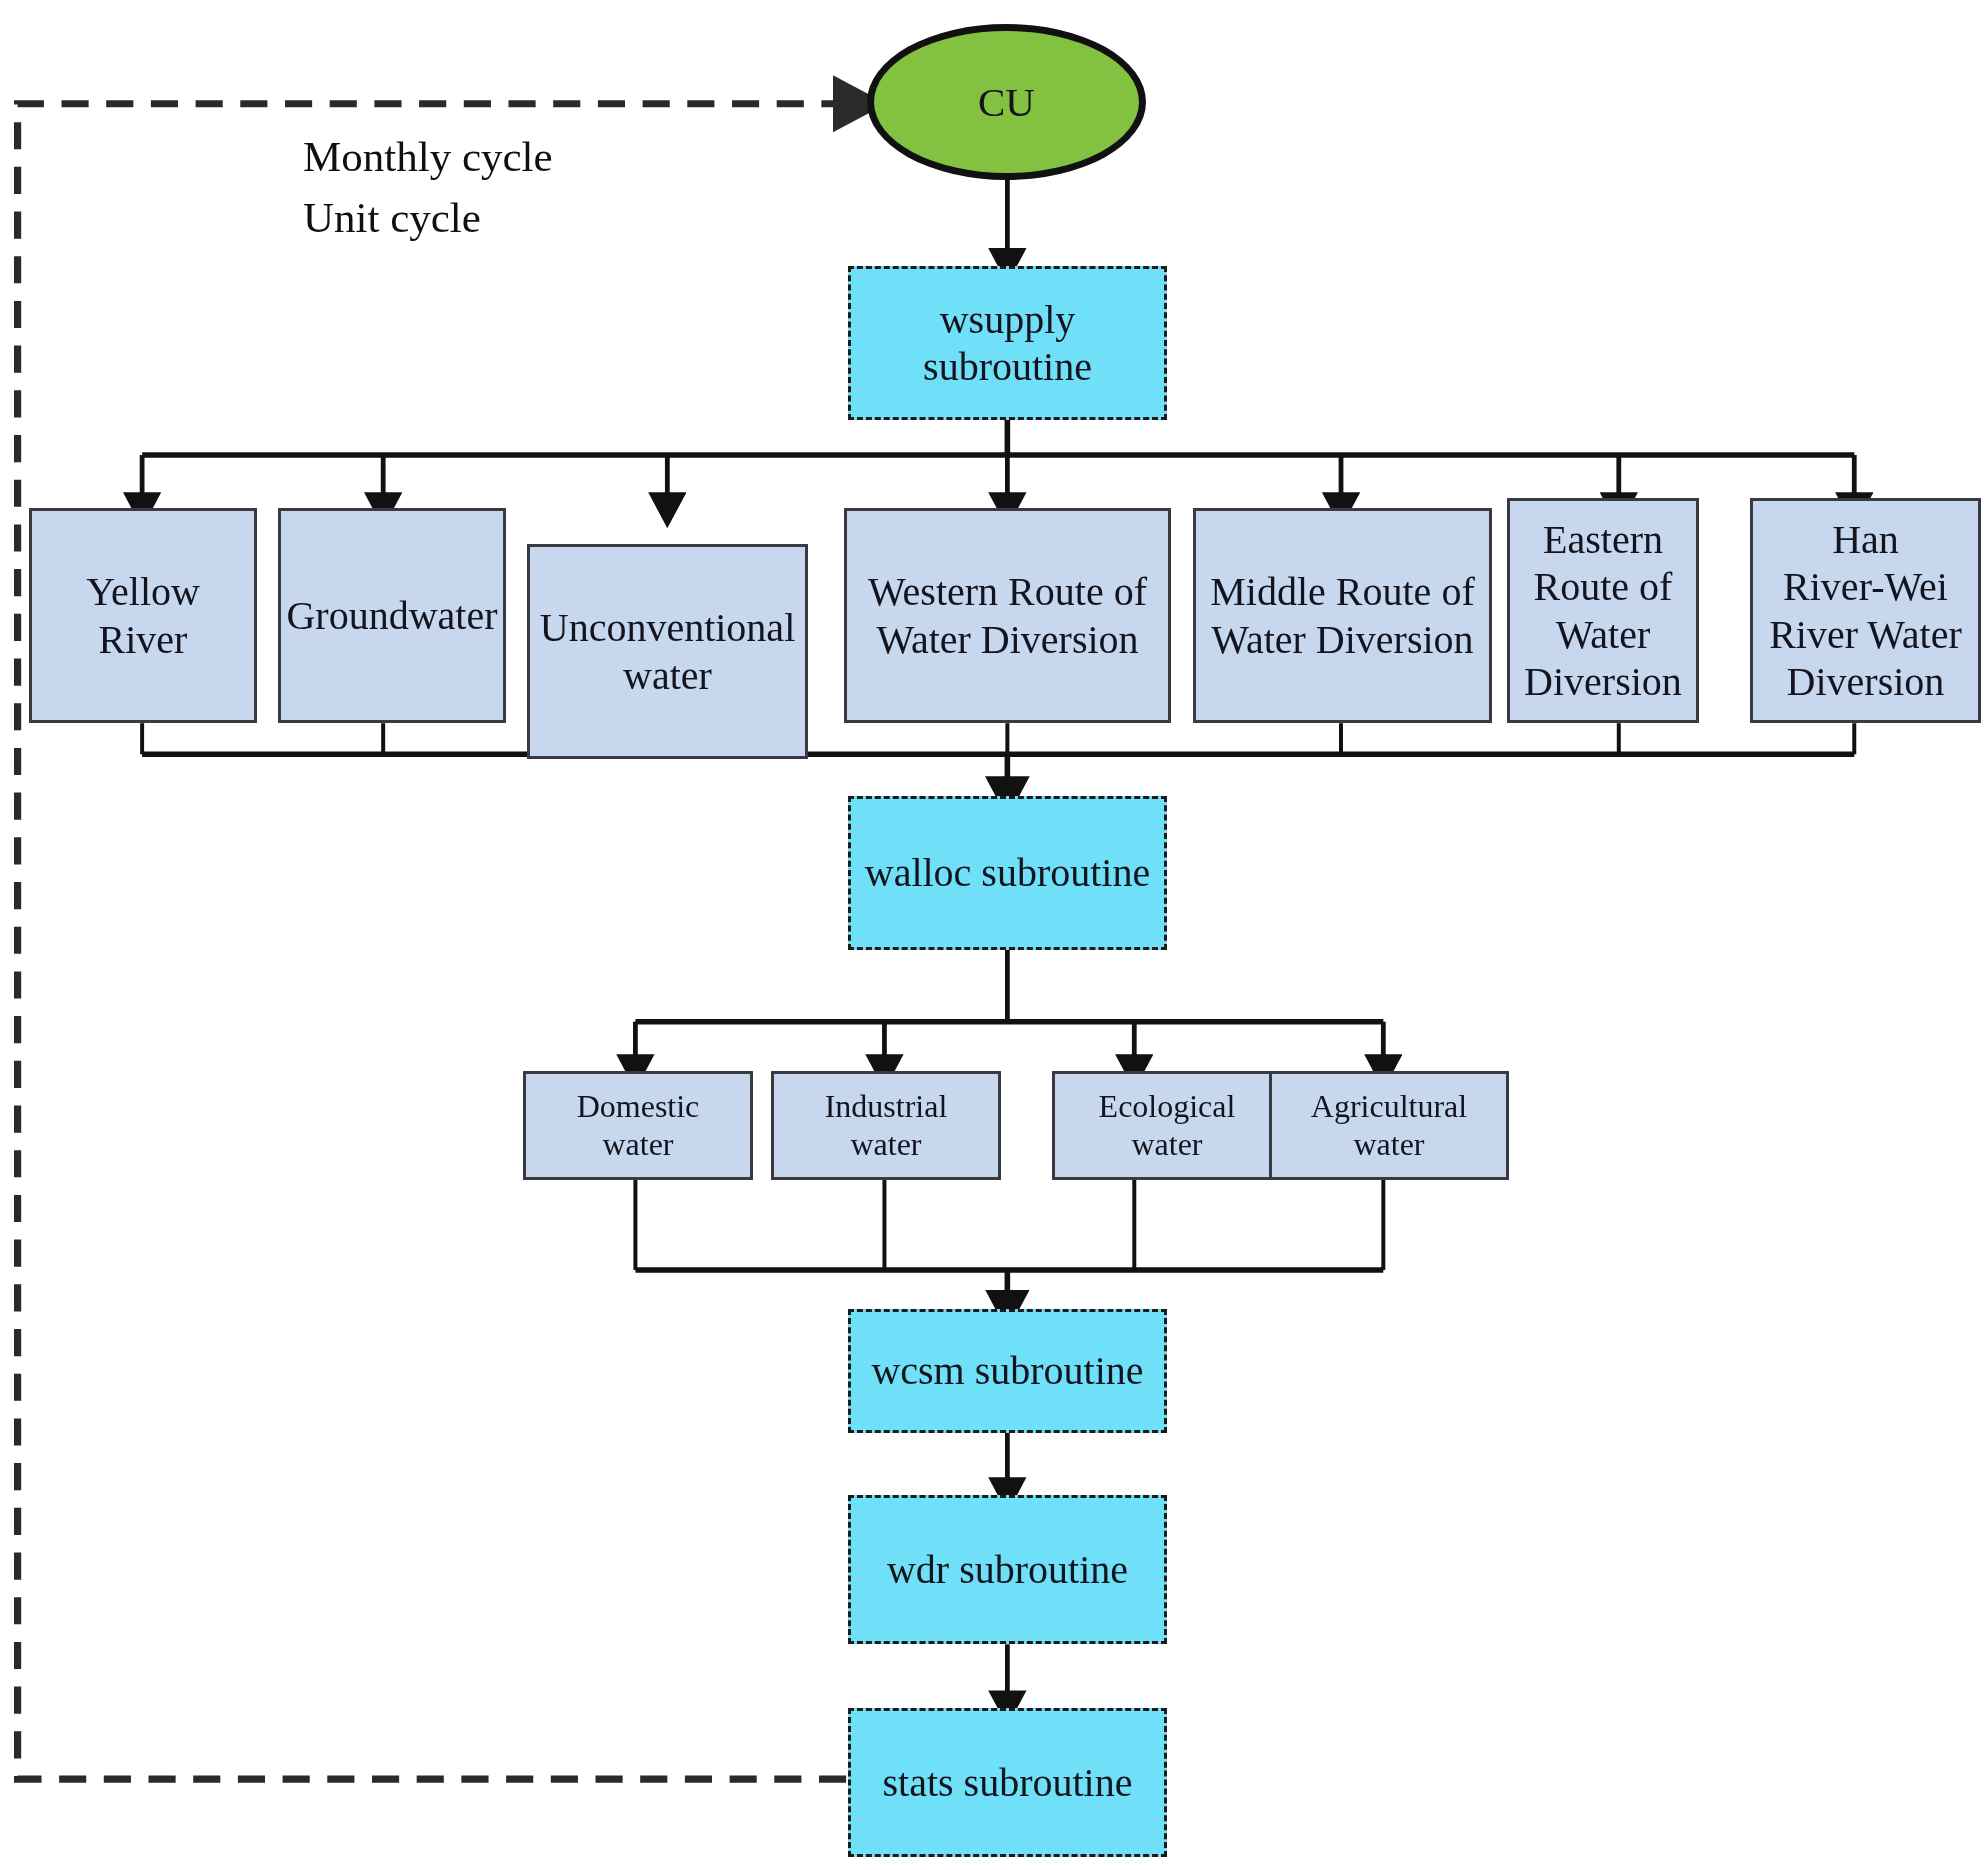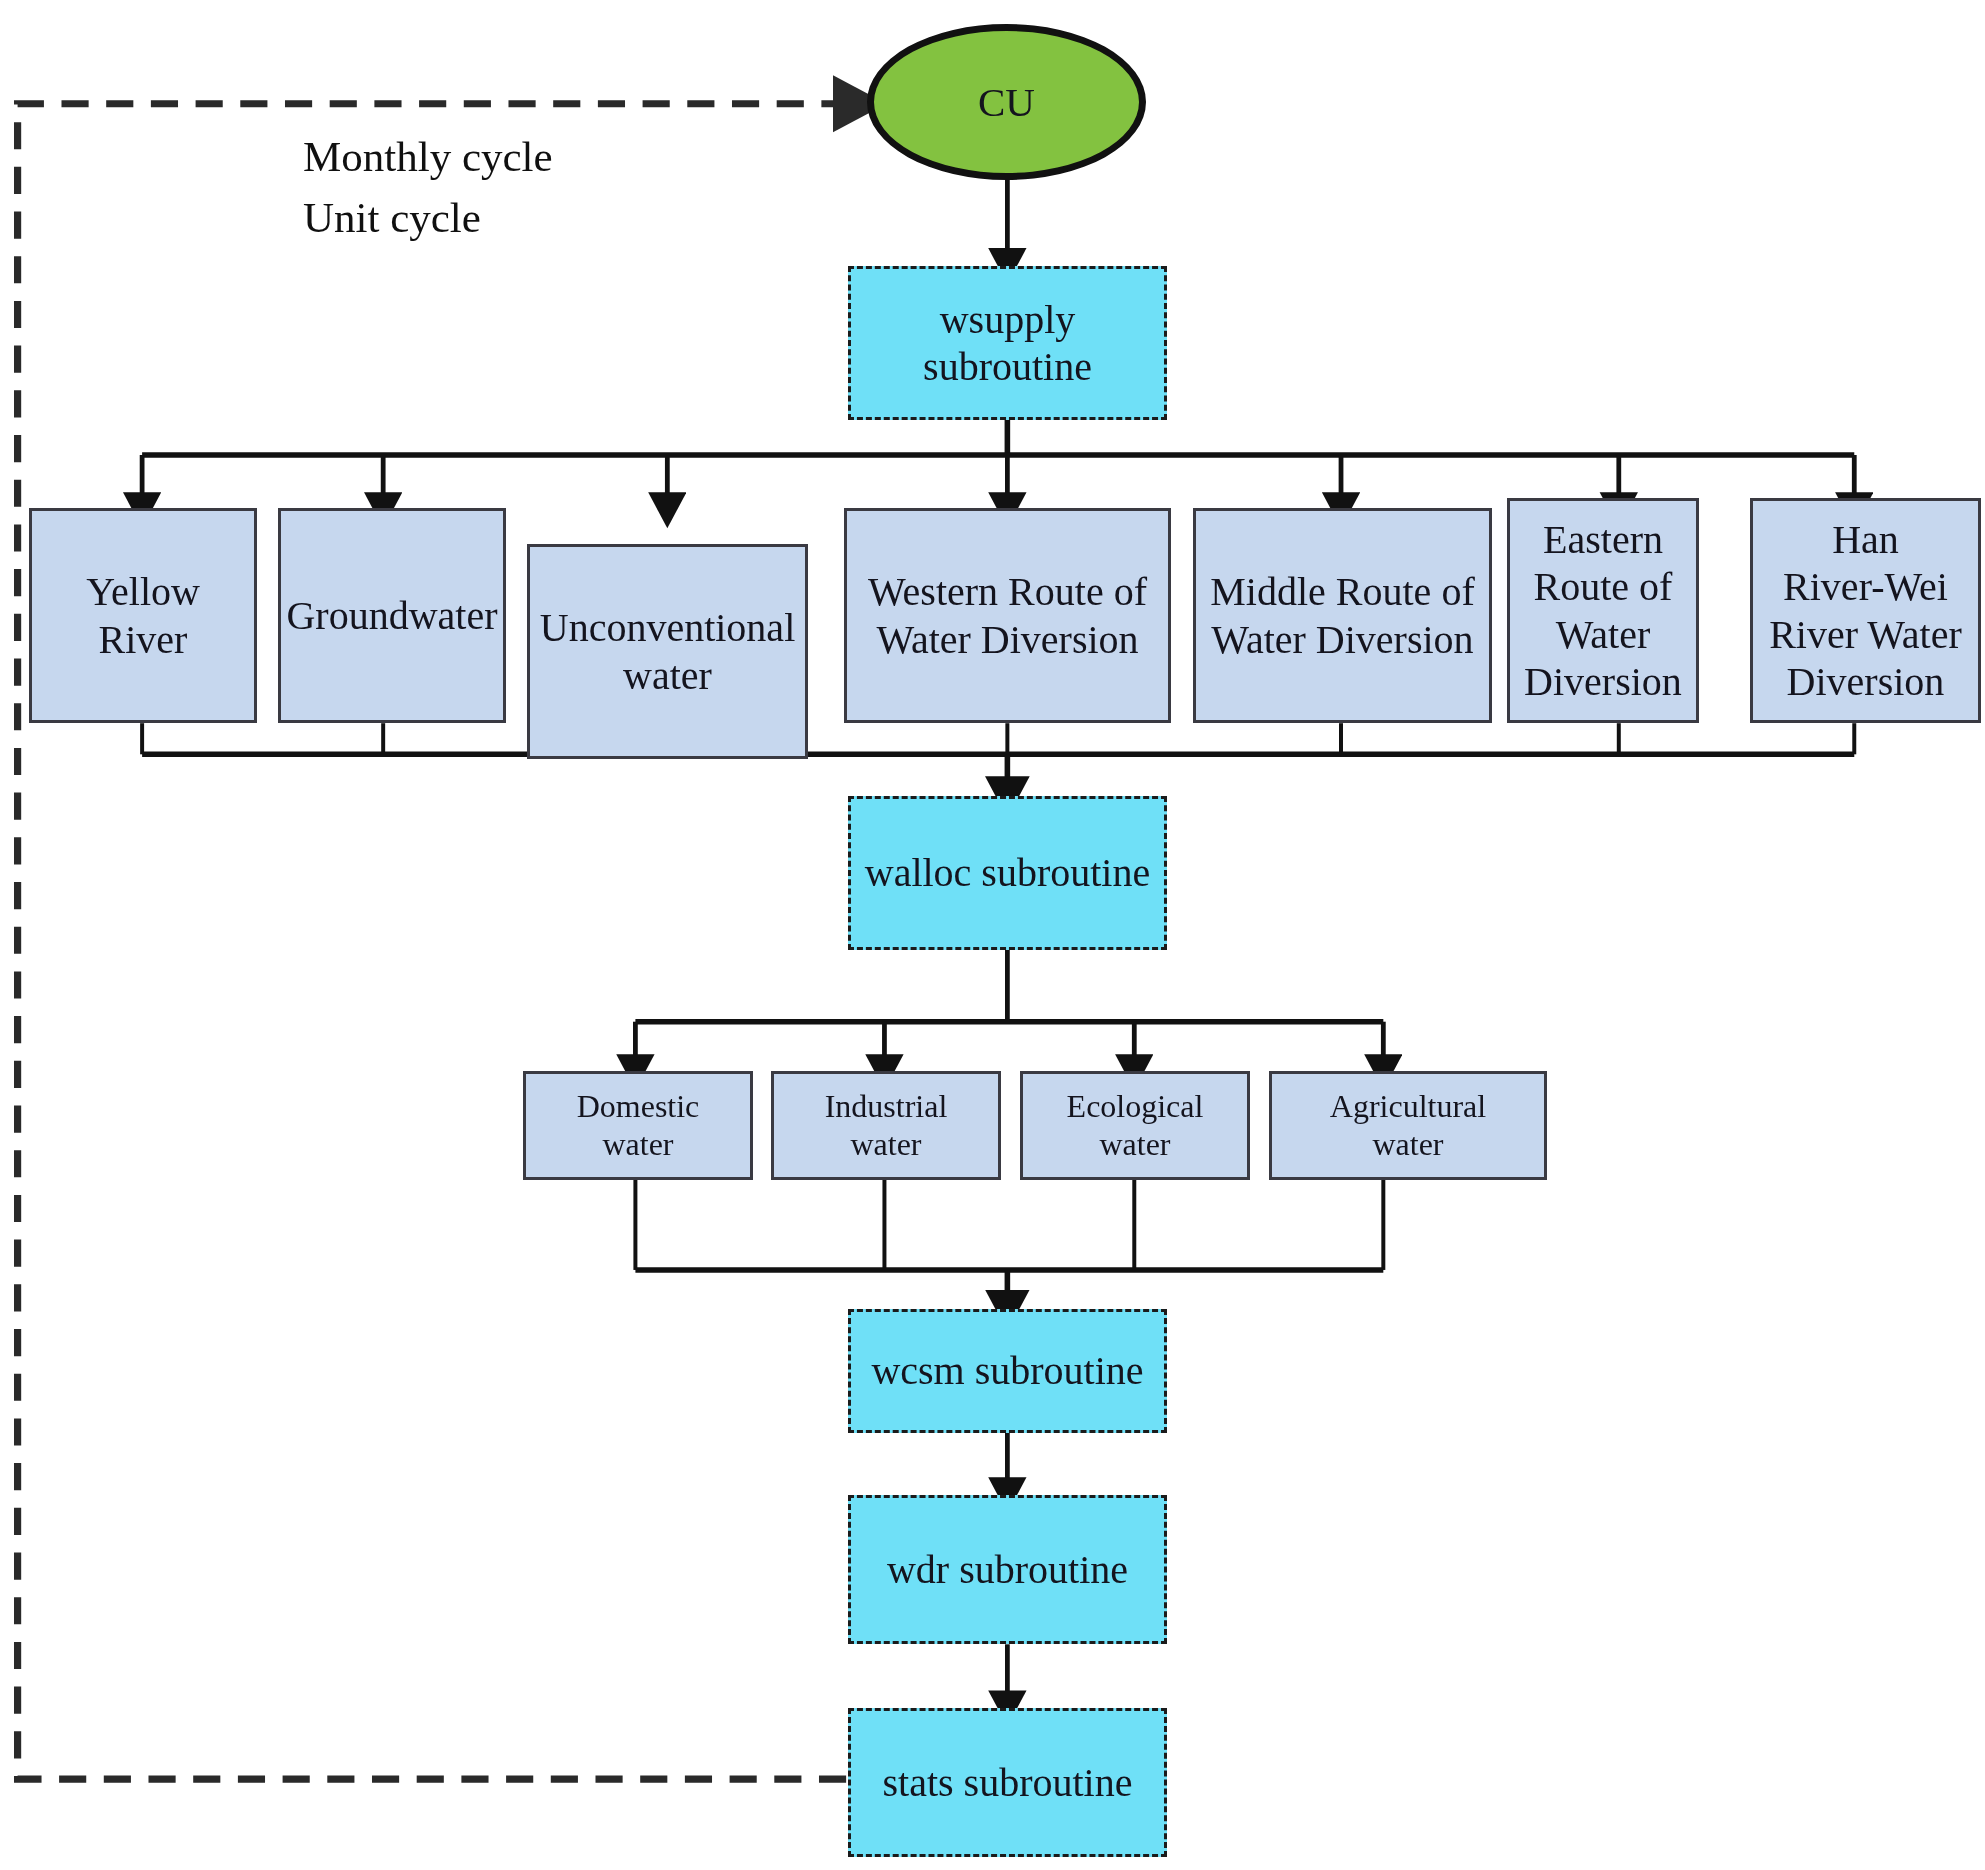--- a/index.html
+++ b/index.html
@@ -136,22 +136,22 @@
   <div class="node node-src" style="left:527px;  top:508px; width:281px; height:215px;margin-top:36px;">Unconventional<br>water</div>
   <div class="node node-src" style="left:844px; top:508px; width:327px; height:215px;">Western Route of<br>Water Diversion</div>
   <div class="node node-src" style="left:1193px; top:508px; width:299px; height:215px;">Middle Route of<br>Water Diversion</div>
   <div class="node node-src" style="left:1507px; top:498px; width:192px; height:225px;">Eastern<br>Route of<br>Water<br>Diversion</div>
   <div class="node node-src" style="left:1750px; top:498px; width:231px; height:225px;">Han<br>River-Wei<br>River Water<br>Diversion</div>
 
   <div class="node node-sub" style="left:848px; top:796px; width:319px; height:154px;">walloc subroutine</div>
 
   <div class="node node-use" style="left:523px;  top:1071px; width:230px; height:109px;">Domestic<br>water</div>
   <div class="node node-use" style="left:771px;  top:1071px; width:230px; height:109px;">Industrial<br>water</div>
-  <div class="node node-use" style="left:1020px; top:1071px; width:230px; height:109px;">Ecological<br>water</div>
-  <div class="node node-use" style="left:1269px; top:1071px; width:278px; height:109px;">Agricultural<br>water</div>
+  <div class="node node-use" style="left:1052px; top:1071px; width:230px; height:109px;">Ecological<br>water</div>
+  <div class="node node-use" style="left:1269px; top:1071px; width:240px; height:109px;">Agricultural<br>water</div>
 
   <div class="node node-sub" style="left:848px; top:1309px; width:319px; height:124px;">wcsm subroutine</div>
 
   <div class="node node-sub" style="left:848px; top:1495px; width:319px; height:149px;">wdr subroutine</div>
 
   <div class="node node-sub" style="left:848px; top:1708px; width:319px; height:149px;">stats subroutine</div>
 
 </div>
 
 

